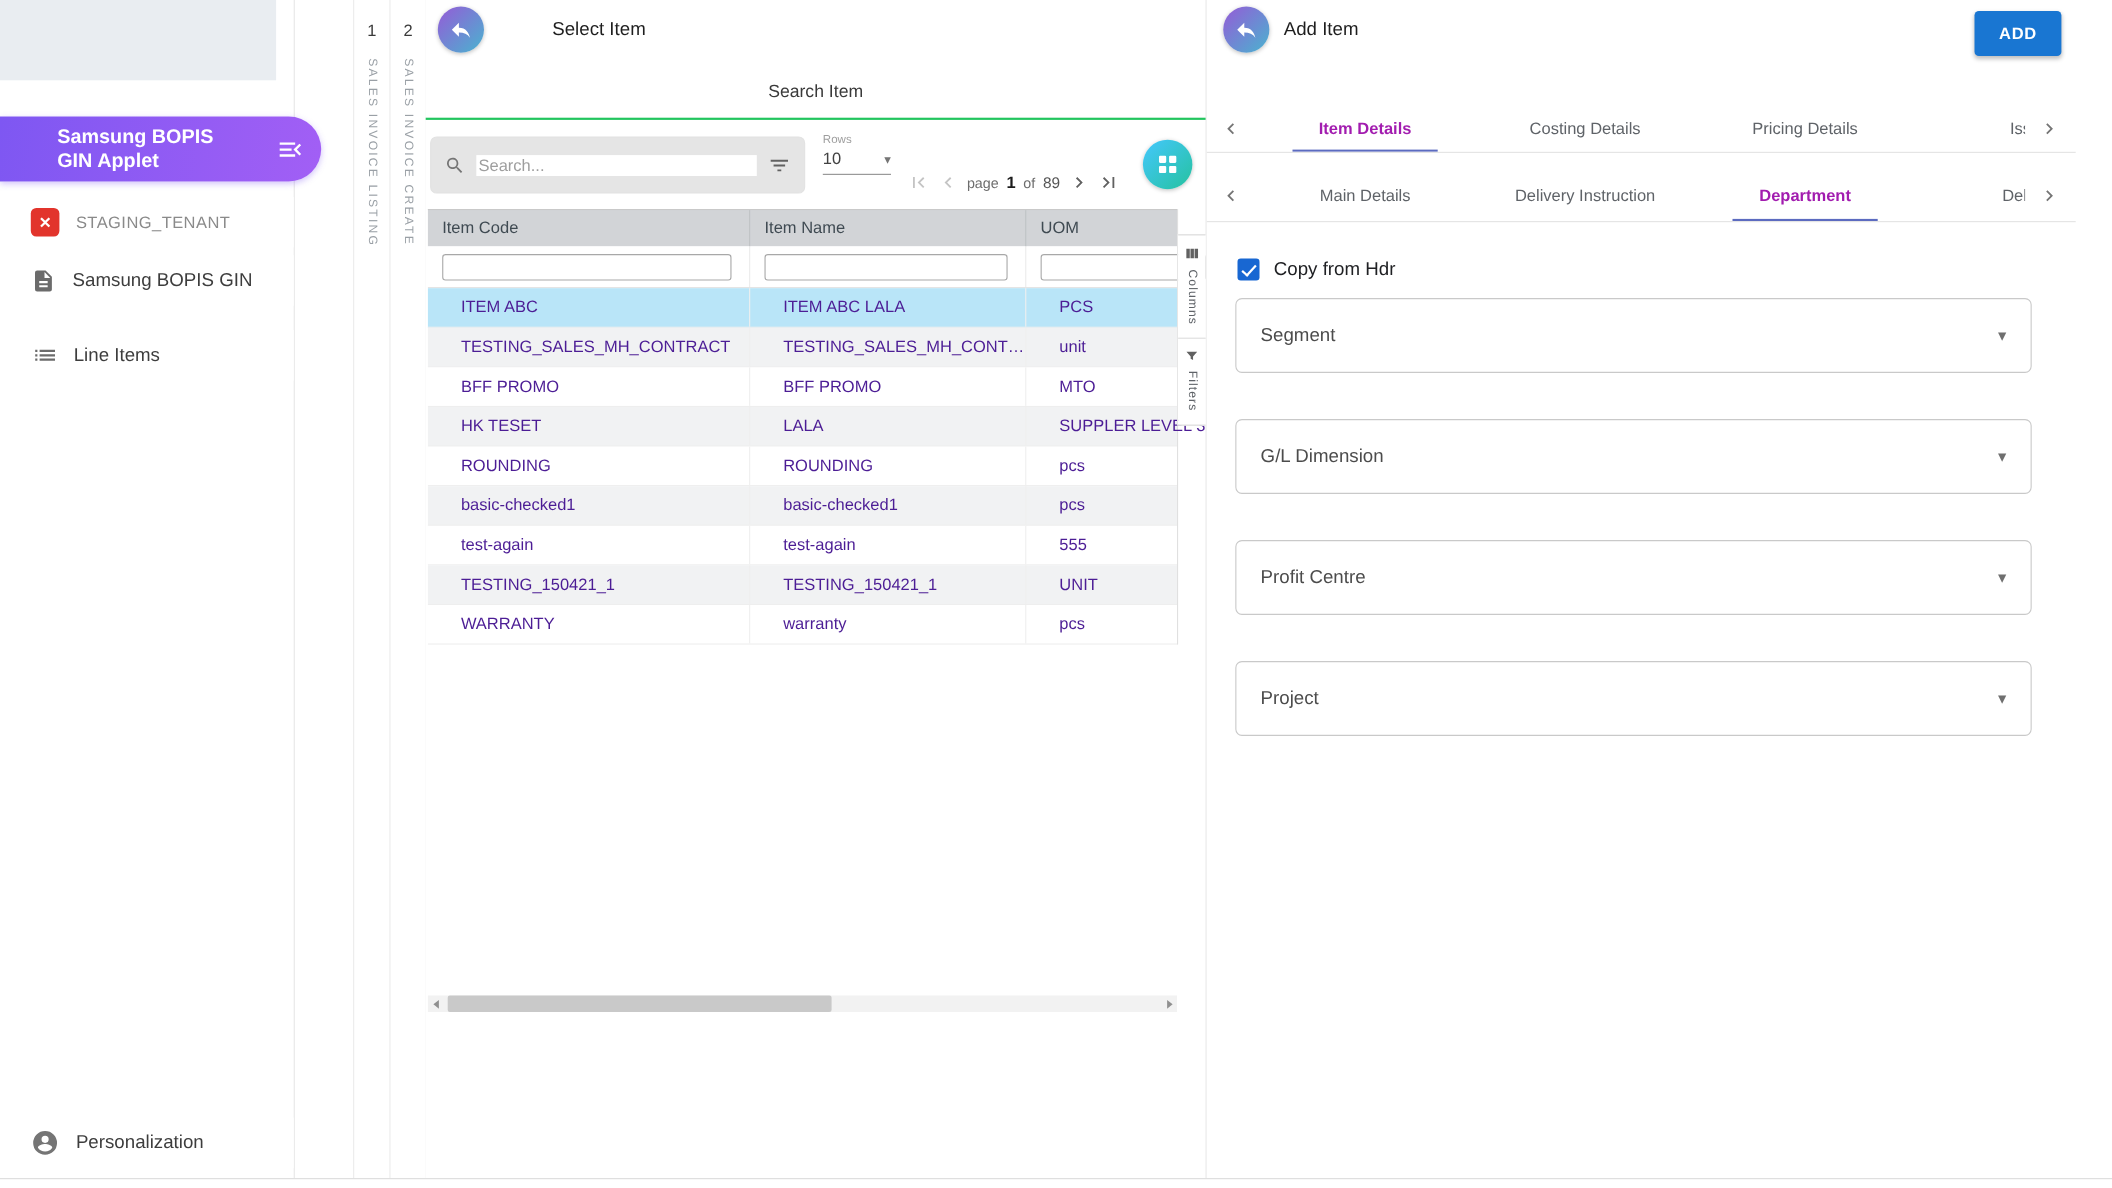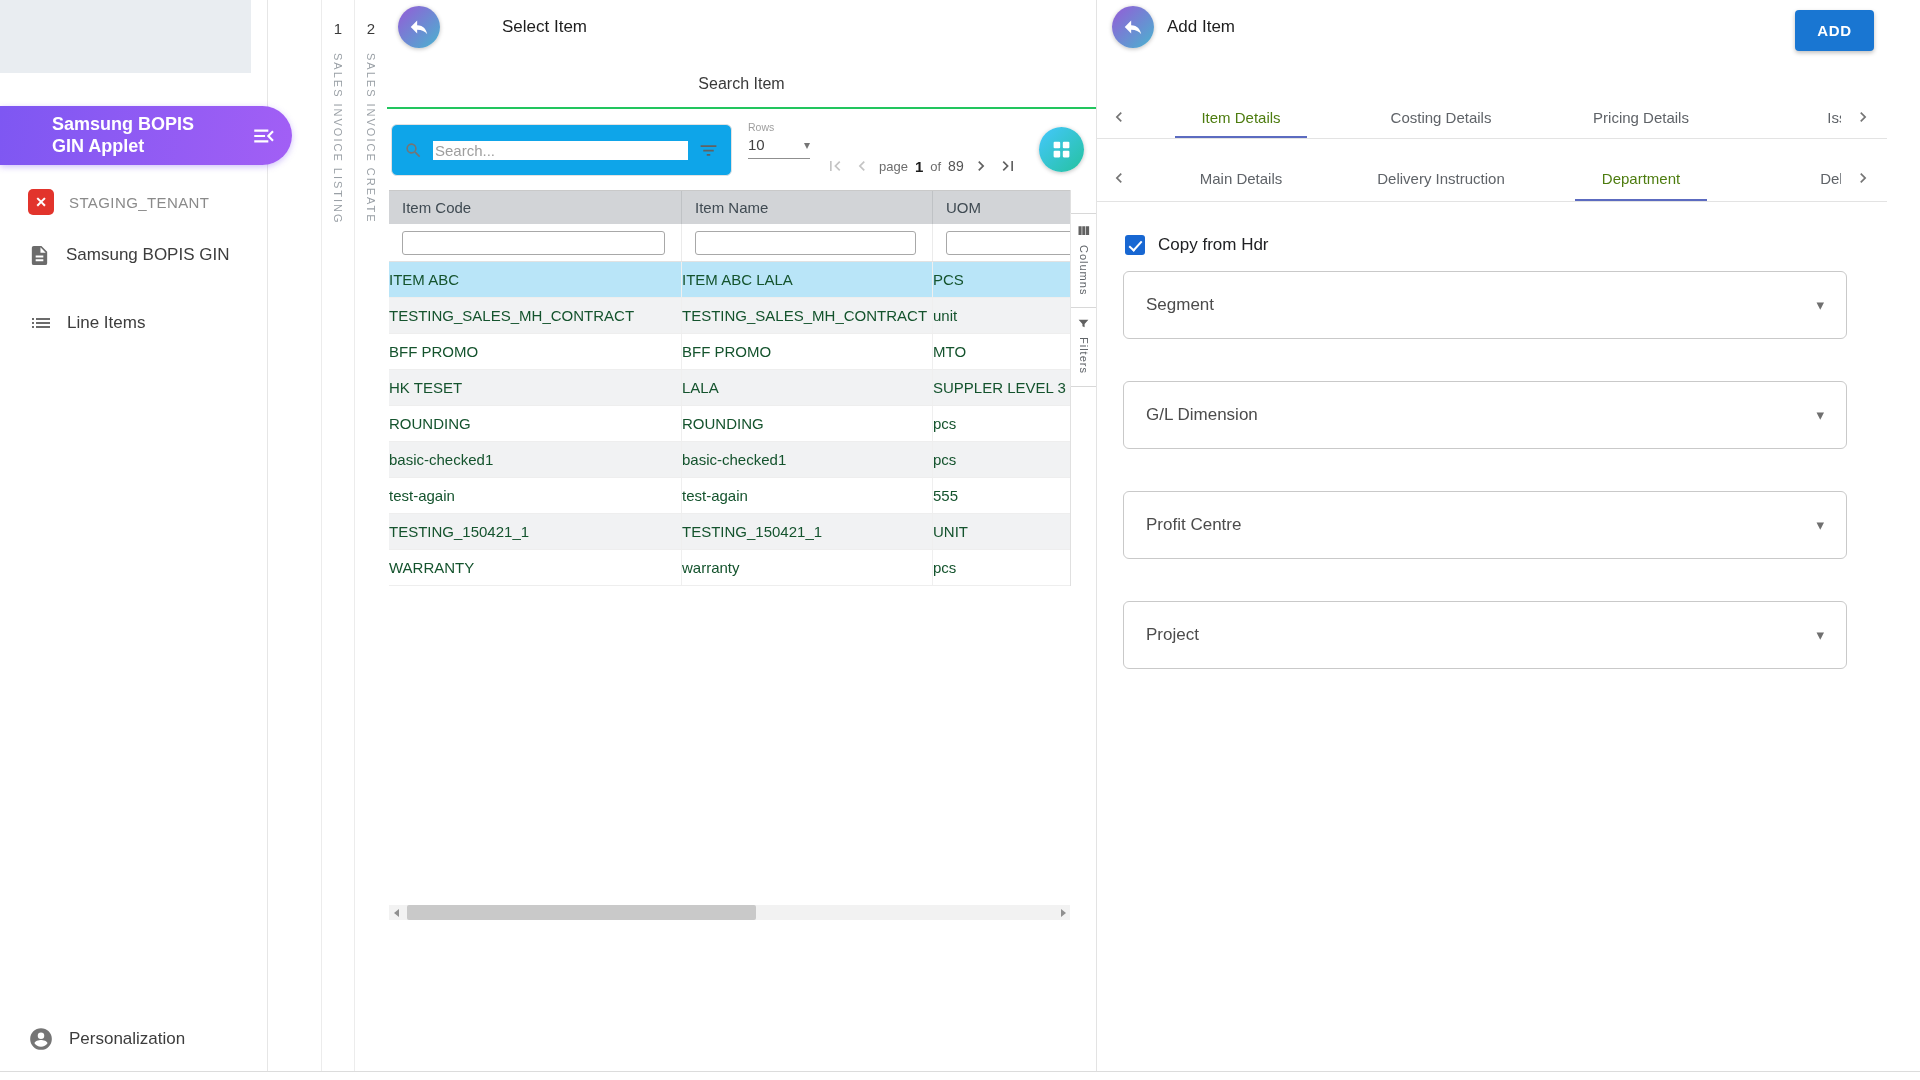--- a/index.html
+++ b/index.html
@@ -34,21 +34,21 @@
   .select-panel{position:absolute;left:387px;top:0;width:709px;height:1071px;border-right:1px solid #e3e3e3;background:#fff;}
   .back-btn{position:absolute;width:42px;height:42px;border-radius:50%;
             background:linear-gradient(135deg,#8a68d6 15%,#49b4cf 100%);display:flex;align-items:center;
             justify-content:center;box-shadow:0 1px 4px rgba(0,0,0,.25);cursor:pointer;}
   .sp-back{left:11px;top:6px}
   .panel-title{position:absolute;top:17px;font-size:17px;font-weight:500;color:#1e1e1e;}
   .sp-title{left:115px}
   .sp-tabbar{position:absolute;left:0;top:61px;width:100%;height:46px;border-bottom:2px solid #22c55e;
              display:flex;align-items:center;justify-content:center;font-size:16px;color:#3a3a3a;cursor:pointer;}
   .sp-search{position:absolute;left:4px;top:124px;width:341px;height:52px;border:1px solid #e2e2e2;border-radius:6px;
-             display:flex;align-items:center;box-sizing:border-box;padding:0 12px;gap:10px;background:#0ea5e9;}
+             display:flex;align-items:center;box-sizing:border-box;padding:0 12px;gap:10px;background:#e5e5e5;}
   .sp-search input{border:none;outline:none;flex:1;font-size:15px;font-family:inherit;color:#424242;min-width:0;}
   input::placeholder{color:#9e9e9e;}
   .rows-select{position:absolute;left:361px;top:121px;width:62px;cursor:pointer;}
   .rows-caption{font-size:10.5px;color:#9e9e9e;}
   .rows-value{display:flex;align-items:center;font-size:15px;color:#424242;border-bottom:1px solid #8f8f8f;padding:3px 0 5px;gap:31px;}
   .rows-caret{margin-left:auto;font-size:12px;color:#757575;}
   .paginator{position:absolute;left:438px;top:150px;height:32px;display:flex;align-items:center;gap:7px;}
   .pg-icon{display:flex;cursor:pointer;}
   .pg-text{font-size:13px;color:#6d6d6d;}
   .pg-current{font-size:15px;font-weight:bold;color:#1c1c1c;}
@@ -63,21 +63,21 @@
   .c1{width:293px;flex:none}.c2{width:251px;flex:none}.c3{width:179px;flex:none}
   .th.c1,.th.c2{border-right:1px solid #bfc2c5;}
   .tfilter{display:flex;height:37px;background:#fff;border-bottom:1px solid #e2e2e2;align-items:center;}
   .tf{box-sizing:border-box;padding:0 16px 0 13px;}
   .tf.c1,.tf.c2{border-right:1px solid #ebebeb;height:100%;display:flex;align-items:center;}
   .tf input{width:100%;height:24px;border:1px solid #a8a8a8;border-radius:3px;box-sizing:border-box;
             font-family:inherit;font-size:13px;padding:0 6px;outline:none;}
   .trow{display:flex;height:35px;border-bottom:1px solid #eee;background:#fff;cursor:pointer;}
   .trow:nth-child(even){background:#f1f2f3;}
   .trow.sel{background:#b9e5f8;}
-  .tc{box-sizing:border-box;padding-left:0;line-height:35px;font-size:15px;color:#14532d;
+  .tc{box-sizing:border-box;padding-left:30px;line-height:35px;font-size:15px;color:#4c1d95;
       white-space:nowrap;overflow:hidden;text-overflow:ellipsis;}
   .tc.c1,.tc.c2{border-right:1px solid #efefef;}
 
   .hscroll{position:absolute;left:2px;top:905px;width:681px;height:15px;background:#f2f2f2;display:flex;align-items:center;}
   .hs-arrow{width:14px;height:15px;display:flex;align-items:center;justify-content:center;cursor:pointer;flex:none;}
   .hs-arrow-left::after{content:"";border-top:4px solid transparent;border-bottom:4px solid transparent;border-right:5px solid #909090;}
   .hs-arrow-right{margin-left:auto;}
   .hs-arrow-right::after{content:"";border-top:4px solid transparent;border-bottom:4px solid transparent;border-left:5px solid #909090;}
   .hs-thumb{position:absolute;left:18px;width:349px;height:15px;background:#c9c9c9;border-radius:2px;cursor:grab;}
 
@@ -94,21 +94,21 @@
   .add-btn{position:absolute;left:698px;top:10px;width:79px;height:41px;background:#1976d2;border:none;border-radius:4px;
            color:#fff;font-size:15px;font-weight:bold;letter-spacing:.6px;font-family:inherit;
            box-shadow:0 2px 4px rgba(0,0,0,.25);cursor:pointer;}
   .tabrow{position:absolute;left:0;width:790px;height:42px;border-bottom:1px solid #e3e3e3;display:flex;align-items:stretch;}
   .tabrow-outer{top:96px}
   .tabrow-inner{top:155px;height:46px}
   .tr-chev{width:44px;flex:none;display:flex;align-items:center;justify-content:center;cursor:pointer;}
   .tabs{display:flex;height:100%;overflow:hidden;width:700px;flex:none;}
   .tab{width:200px;flex:none;display:flex;align-items:center;justify-content:center;font-size:15px;color:#5f6368;
        position:relative;cursor:pointer;white-space:nowrap;}
-  .tab.active{color:#4d7c0f;}
+  .tab.active{color:#a21caf;font-weight:bold;}
   .tab.active::after{content:"";position:absolute;bottom:0;left:50%;transform:translateX(-50%);
                      width:132px;height:2px;background:#5c6bc0;}
   .cb-row{position:absolute;left:28px;top:235px;display:flex;align-items:center;gap:13px;cursor:pointer;}
   .checkbox{width:20px;height:20px;background:#1867d2;border-radius:3px;position:relative;flex:none;}
   .checkbox::after{content:"";position:absolute;left:6.5px;top:2.5px;width:5px;height:11px;
                    border-right:2.4px solid #fff;border-bottom:2.4px solid #fff;transform:rotate(42deg);}
   .cb-label{font-size:17px;color:#202124;}
   .field{position:absolute;left:26px;width:724px;height:68px;border:1px solid #c9c9c9;border-radius:6px;display:flex;
          align-items:center;box-sizing:border-box;padding:0 22px;cursor:pointer;background:#fff;}
   .f1{top:271px}.f2{top:381px}.f3{top:491px}.f4{top:601px}

